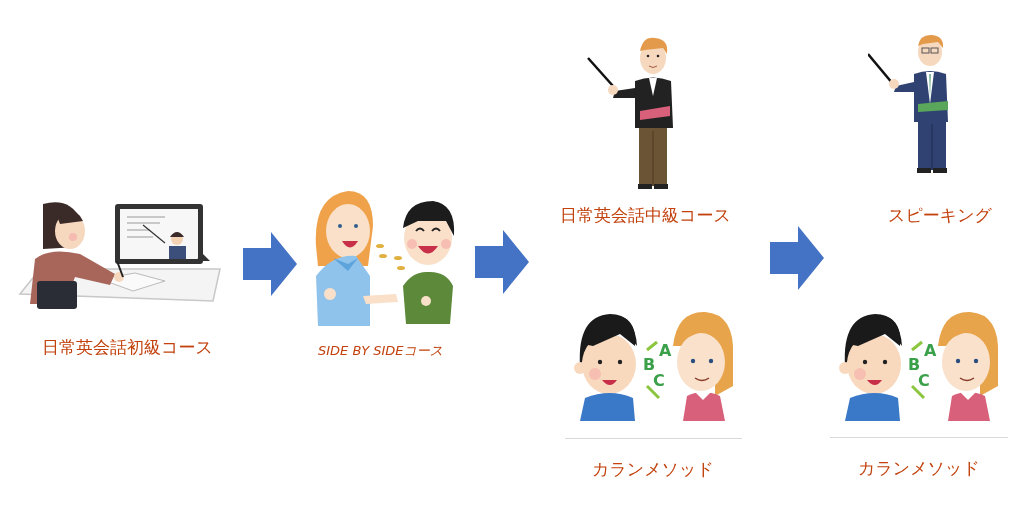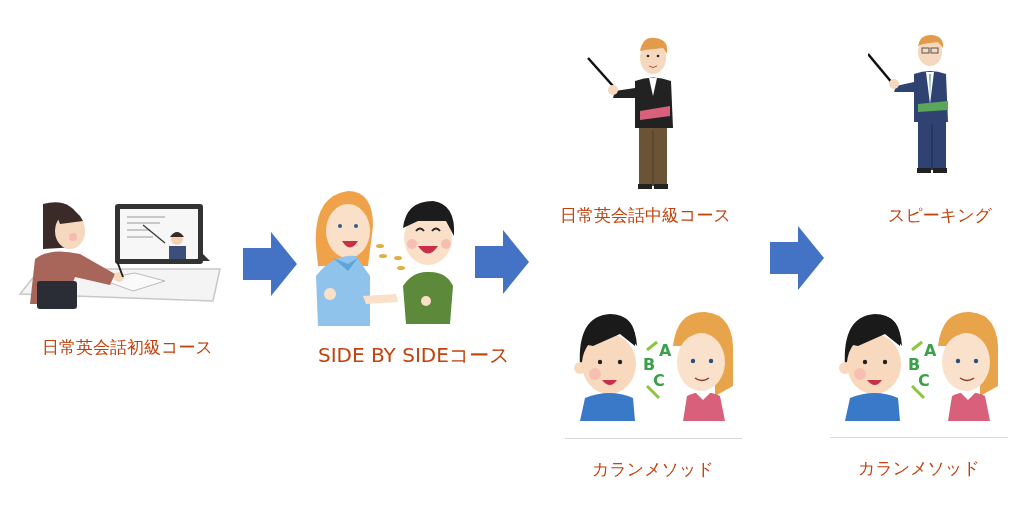--- a/index.html
+++ b/index.html
@@ -74,21 +74,21 @@
     <path d="M95 42 Q98 15 125 15 Q148 18 146 50 L138 35 L110 35 Z" fill="#1c1c1c"></path>
     <path d="M108 45 Q112 40 116 45" stroke="#222" stroke-width="2" fill="none"></path>
     <path d="M124 45 Q128 40 132 45" stroke="#222" stroke-width="2" fill="none"></path>
     <path d="M110 60 Q120 75 130 60 Z" fill="#c8304a"></path>
     <circle cx="104" cy="58" r="5" fill="#f5a6a6" opacity="0.6"></circle>
     <circle cx="138" cy="58" r="5" fill="#f5a6a6" opacity="0.6"></circle>
     <path d="M95 100 Q105 85 120 86 Q138 85 145 100 L142 138 L98 138 Z" fill="#5c8a3a"></path>
     <circle cx="118" cy="115" r="5" fill="#fae0c8"></circle>
   </svg>
 </div>
-<div class="label" style="left:318px;top:342px;font-size:20px;">SIDE BY SIDEコース</div>
+<div class="label" style="left:318px;top:342px;font-size:13px;font-style:italic;">SIDE BY SIDEコース</div>
 
 <div class="arrow" style="left:475px;top:230px;">
   <svg width="54" height="64" viewBox="0 0 54 64">
       <path d="M0 16 L28 16 L28 0 L54 32 L28 64 L28 48 L0 48 Z" fill="#4472C4"></path>
     </svg>
 </div>
 
 <div class="abs" style="left:585px;top:36px;width:100px;height:155px;">
   <svg width="100" height="155" viewBox="0 0 100 155">
     <line x1="3" y1="22" x2="28" y2="50" stroke="#111" stroke-width="2.5"></line>

